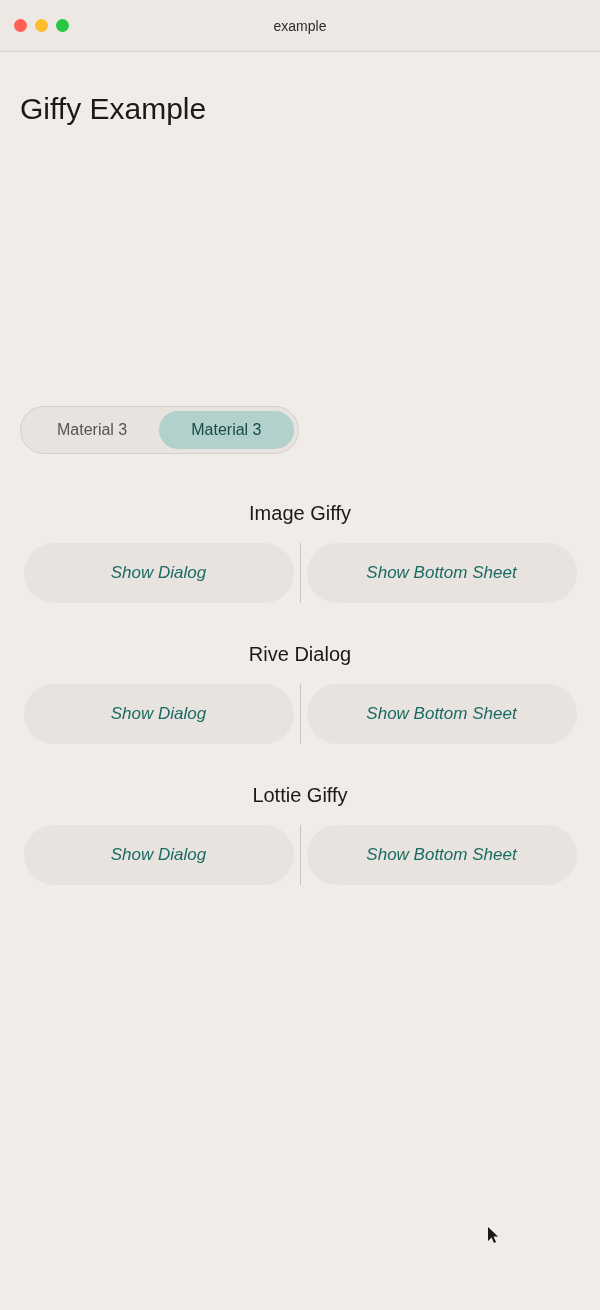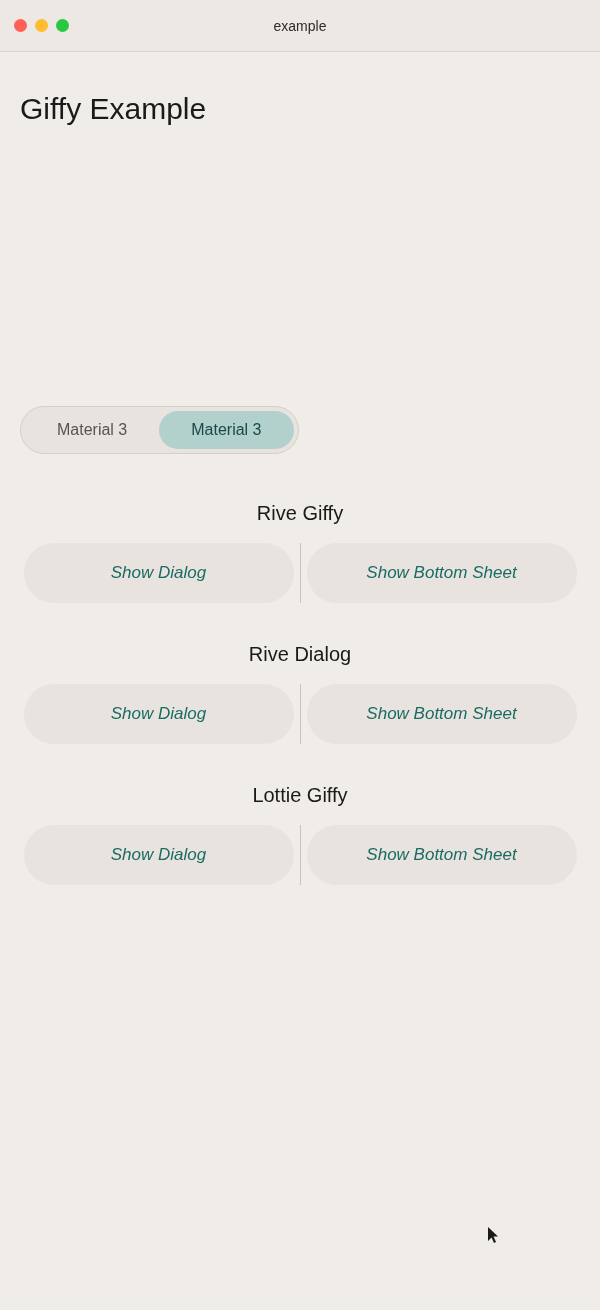--- a/index.html
+++ b/index.html
@@ -171,21 +171,21 @@
 <div class="content">
 
   <h1 class="page-title">Giffy Example</h1>
 
   <div class="toggle-group">
     <button class="toggle-btn inactive">Material 3</button>
     <button class="toggle-btn active">Material 3</button>
   </div>
 
   <div class="section">
-    <span class="section-title">Rive Giffy</span>
+    <span class="section-title">Image Giffy</span>
     <div class="button-row">
       <button class="action-btn left">Show Dialog</button>
       <div class="divider"></div>
       <button class="action-btn right">Show Bottom Sheet</button>
     </div>
   </div>
 
   <div class="section">
     <span class="section-title">Rive Dialog</span>
     <div class="button-row">

